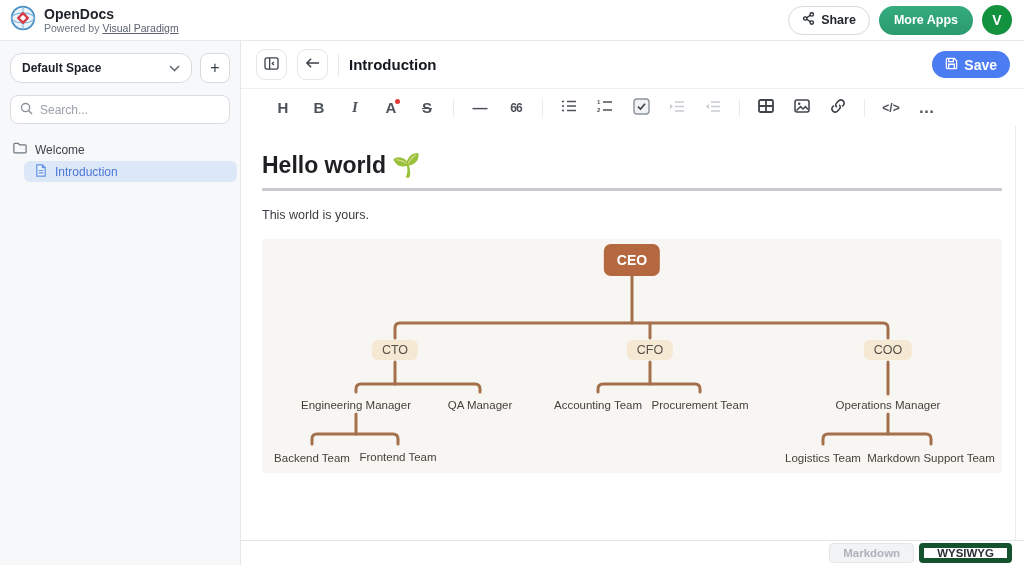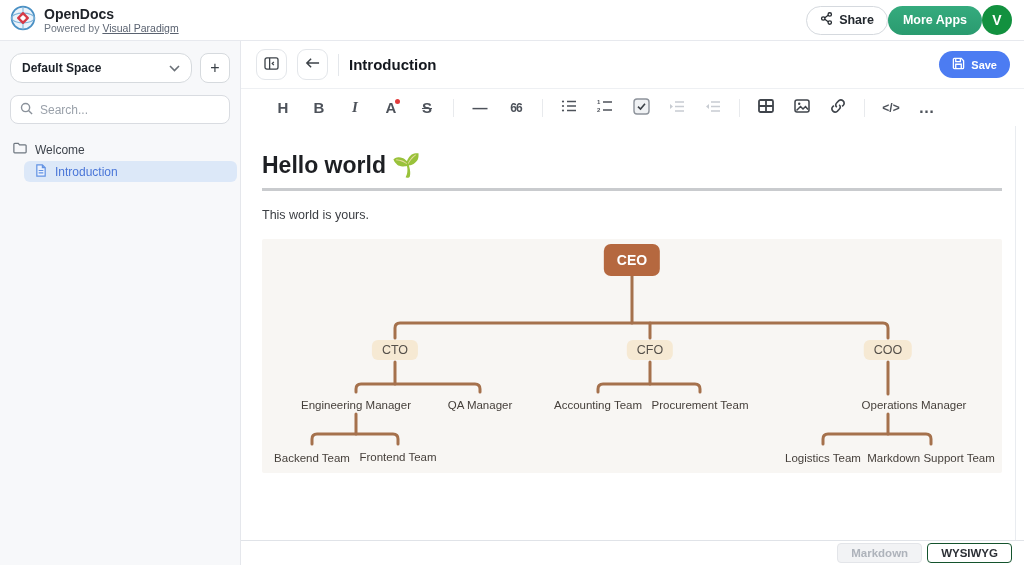--- a/index.html
+++ b/index.html
@@ -9,21 +9,21 @@
 
   
   .topbar { height:41px; flex:0 0 41px; display:flex; align-items:center;
             justify-content:space-between; padding:0 12px 0 10px;
             border-bottom:1px solid #e7e9ee; background:#fff; }
   .brand { display:flex; align-items:center; gap:8px; }
   .brand-text { line-height:1.15; }
   .app-name { font-size:14px; font-weight:700; color:#20242a; }
   .powered { font-size:10.5px; color:#6e7681; }
   .powered a { color:#5a6270; text-decoration:underline;margin-top:26px; }
-  .topbar-right { display:flex; align-items:center; }
+  .topbar-right { display:flex; align-items:center; gap:9px; }
   .share-btn { display:flex; align-items:center; gap:6px; height:29px; padding:0 13px;
                border:1px solid #d5d9de; border-radius:15px; background:#fff;
                font-size:12.5px; font-weight:700; color:#24292f; cursor:pointer; }
   .more-apps-btn { height:29px; padding:0 15px; border:none; border-radius:15px;
                    background:linear-gradient(180deg,#35ab7e,#2a9b6f); color:#fff;
                    font-size:12.5px; font-weight:700; cursor:pointer; }
   .avatar { width:30px; height:30px; border-radius:50%; background:#12913f; color:#fff;
             font-size:14px; font-weight:700; display:flex; align-items:center; justify-content:center; }
 
   
@@ -53,21 +53,21 @@
 
   
   .main { flex:1; display:flex; flex-direction:column; background:#fff; min-width:0; }
   .doc-header { height:47px; flex:0 0 47px; display:flex; align-items:center; gap:10px;
                 padding:0 14px 0 15px; }
   .icon-btn { width:31px; height:31px; border:1px solid #e3e6ea; border-radius:9px; background:#fff;
               display:flex; align-items:center; justify-content:center; cursor:pointer; color:#3c4248; }
   .vdiv { width:1px; height:22px; background:#e4e7eb; }
   .doc-title-sm { font-size:15px; font-weight:700; color:#14181f; }
   .save-btn { margin-left:auto; height:27px; padding:0 13px; border:none; border-radius:14px;
-              background:#4c7cf2; color:#fff; font-size:11px; font-weight:600; cursor:pointer;
+              background:#4c7cf2; color:#fff; font-size:14px; font-weight:600; cursor:pointer;
               display:flex; align-items:center; gap:6px; }
 
   
   .toolbar { height:38px; flex:0 0 38px; border-top:1px solid #eef0f3; display:flex;
              align-items:center; padding-left:24px; }
   .tb-btn { width:30px; height:30px; margin:0 3px; display:flex; align-items:center;
             justify-content:center; color:#4d525a; cursor:pointer; border-radius:6px;
             font-size:15px; font-weight:600; position:relative; }
   .tb-btn.bold { font-weight:800; }
   .tb-btn.italic { font-style:italic; font-family:"Liberation Serif", serif; }
@@ -96,21 +96,21 @@
   .oc-node { background:#f6e9d3; color:#55504a; font-size:12.5px; padding:3px 10px;
              border-radius:6px; }
   .oc-leaf { color:#453f3a; font-size:11.5px; }
 
   
   .statusbar { height:25px; flex:0 0 25px; border-top:1px solid #e0e3e8; display:flex;
                align-items:center; justify-content:flex-end; gap:5px; padding-right:12px; }
   .mode-tab { height:20px; padding:0 13px; border-radius:4px; font-size:11.5px;
               display:flex; align-items:center; cursor:pointer; }
   .mode-tab.inactive { background:#f2f3f5; border:1px solid #e3e5e9; color:#aeb3bb; font-weight:600; }
-  .mode-tab.active { background:#fff; border:1px solid #14532d; color:#2c3036; font-weight:700; }
+  .mode-tab.active { background:#fff; border:5px solid #14532d; color:#2c3036; font-weight:700; }
 </style>
 </head>
 <body>
 
 <div class="app">
 
   <header class="topbar">
     <div class="brand">
       <span>
         <svg width="26" height="26" viewBox="0 0 24 24">
@@ -355,21 +355,21 @@
             </g>
           </svg>
           <div class="oc-label oc-root" style="left:370px; top:21px;">CEO</div>
           <div class="oc-label oc-node" style="left:133px; top:111px;">CTO</div>
           <div class="oc-label oc-node" style="left:388px; top:111px;">CFO</div>
           <div class="oc-label oc-node" style="left:626px; top:111px;">COO</div>
           <div class="oc-label oc-leaf" style="left:94px;  top:166px;">Engineering Manager</div>
           <div class="oc-label oc-leaf" style="left:218px; top:166px;">QA Manager</div>
           <div class="oc-label oc-leaf" style="left:336px; top:166px;">Accounting Team</div>
           <div class="oc-label oc-leaf" style="left:438px; top:166px;">Procurement Team</div>
-          <div class="oc-label oc-leaf" style="left:652px; top:166px;">Operations Manager</div>
+          <div class="oc-label oc-leaf" style="left:626px; top:166px;">Operations Manager</div>
           <div class="oc-label oc-leaf" style="left:50px;  top:219px;">Backend Team</div>
           <div class="oc-label oc-leaf" style="left:136px; top:218px;">Frontend Team</div>
           <div class="oc-label oc-leaf" style="left:561px; top:219px;">Logistics Team</div>
           <div class="oc-label oc-leaf" style="left:669px; top:219px;">Markdown Support Team</div>
         </div>
       </div>
 
       <div class="statusbar">
         <div class="mode-tab inactive">Markdown</div>
         <div class="mode-tab active">WYSIWYG</div>

